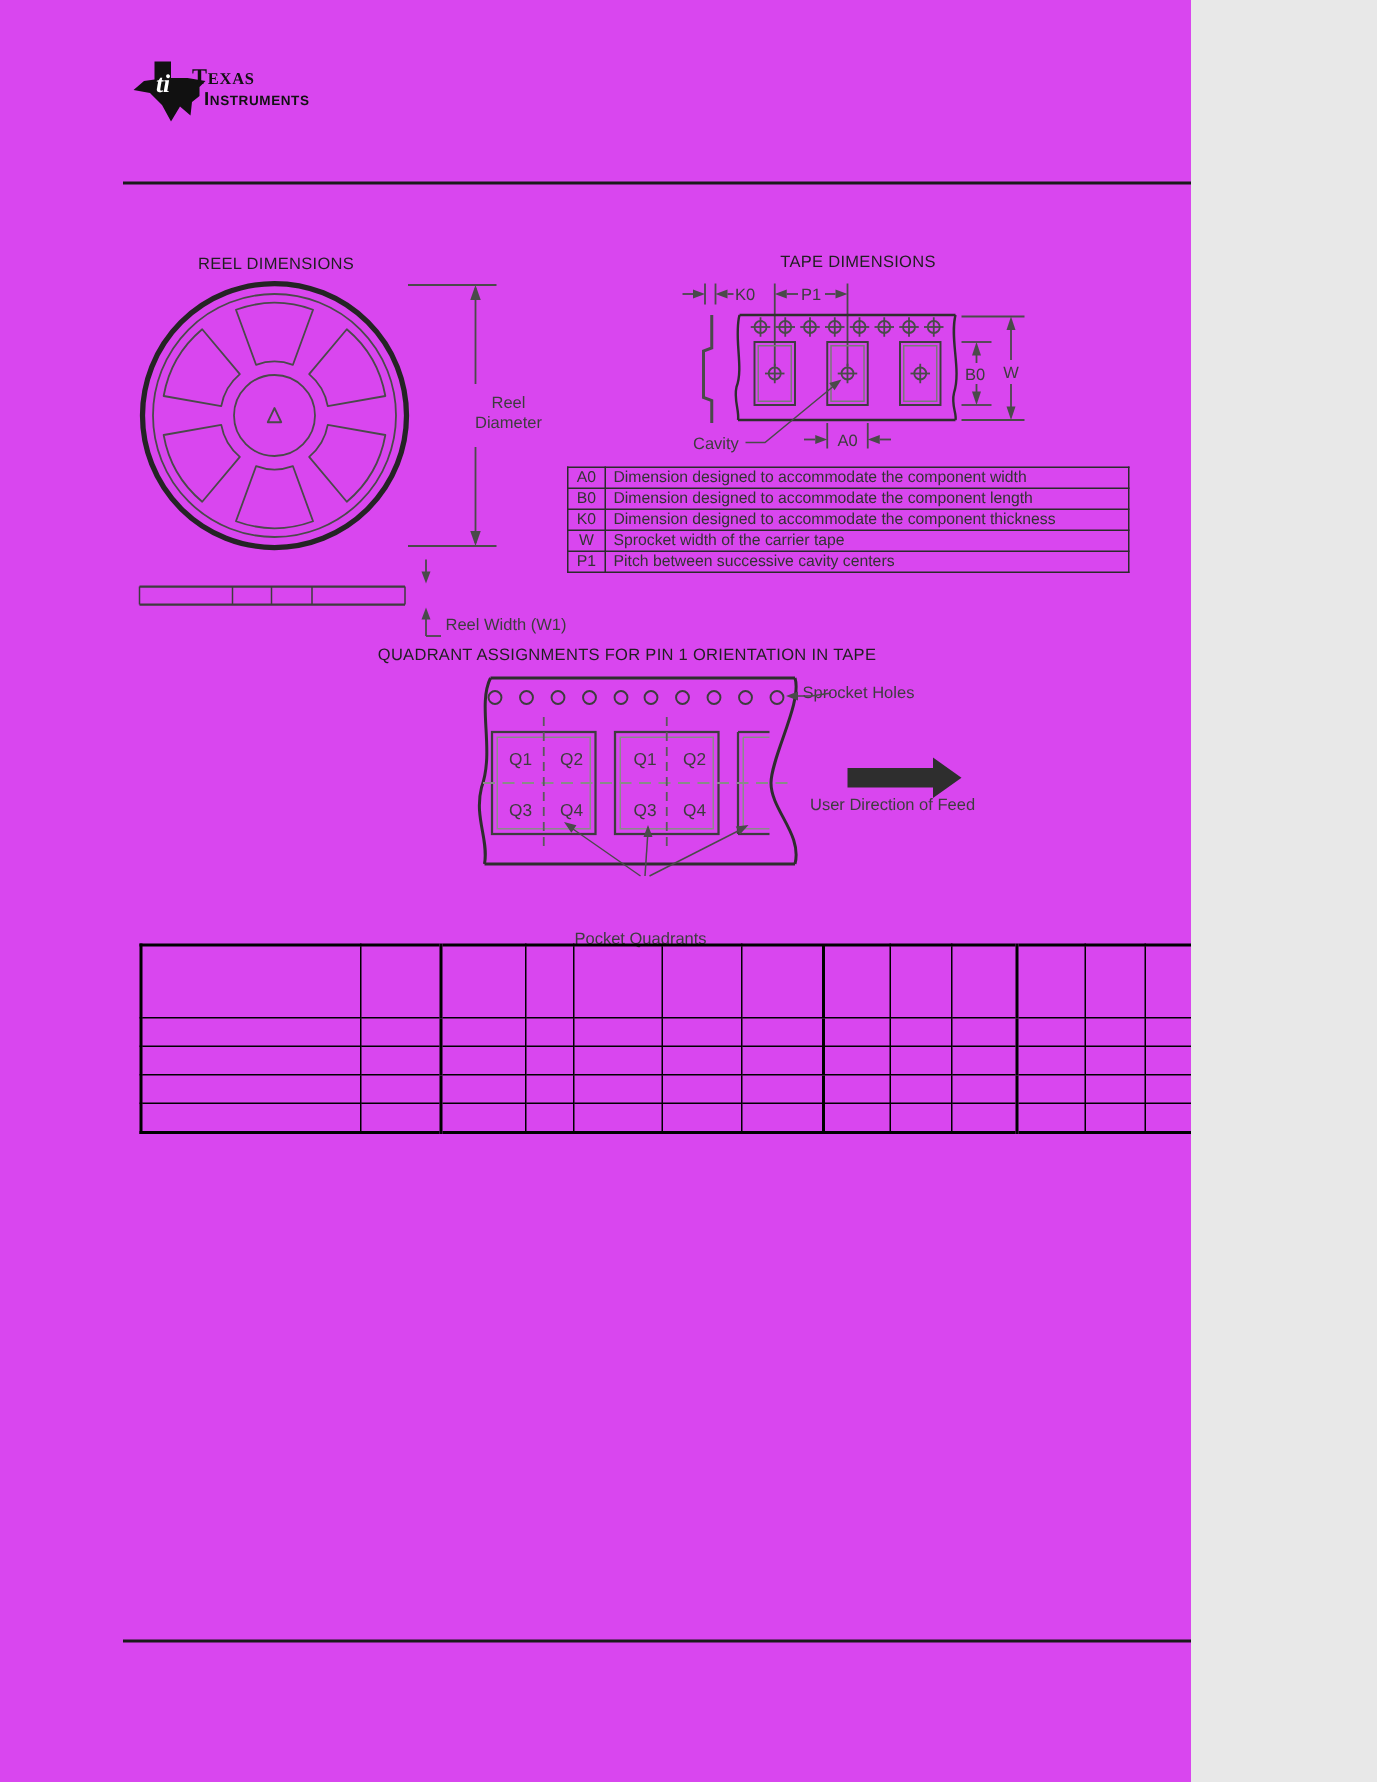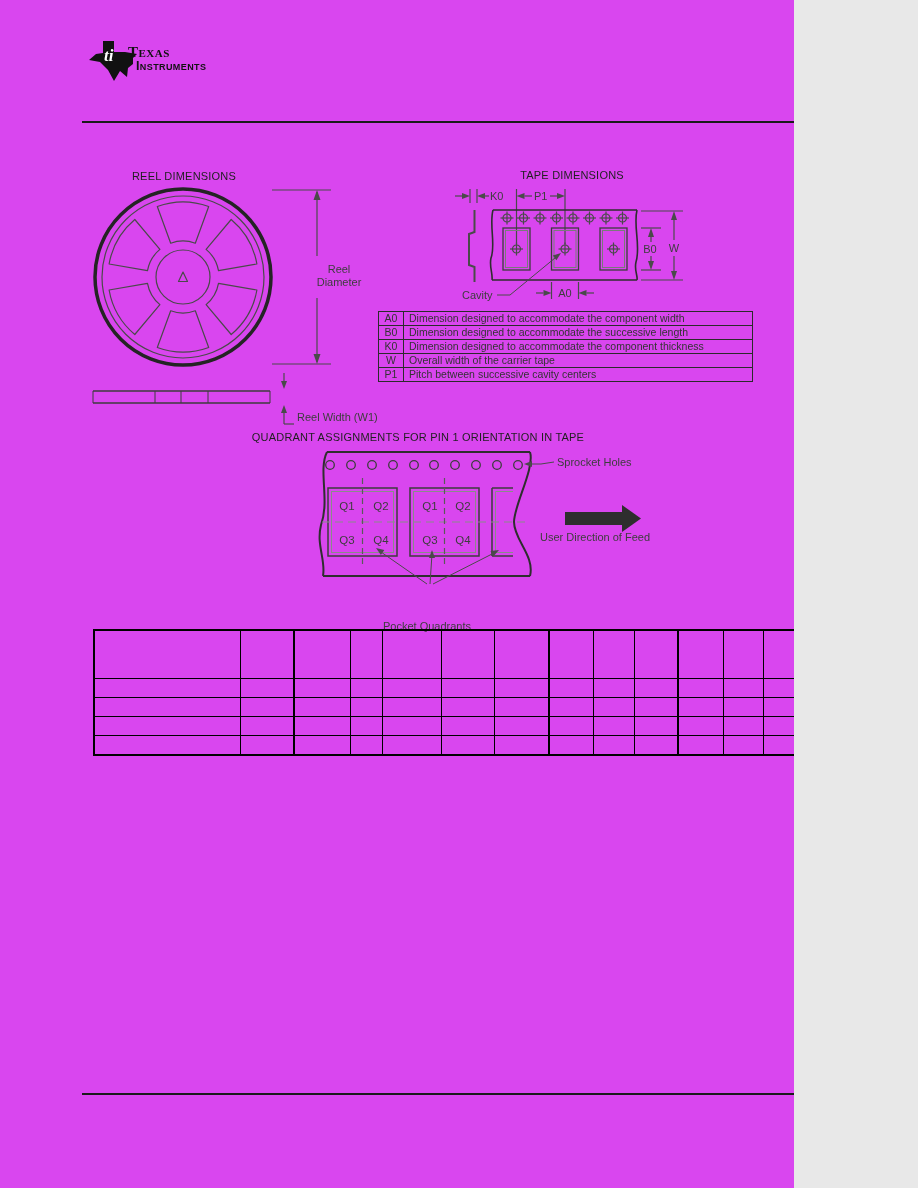--- a/index.html
+++ b/index.html
@@ -46,21 +46,21 @@
   <div class="rule" style="left:82px;top:121px;width:779px;"></div>
   <div class="rule" style="left:82px;top:1093px;width:779px;"></div>
 
   <div class="sec-title" style="left:128px;top:170px;width:112px;">REEL DIMENSIONS</div>
   <div class="lbl-wrap" style="left:288px;top:263px;width:58px;margin-left:22px;">Reel Diameter</div>
   <div class="lbl" style="left:297px;top:411px;">Reel Width (W1)</div>
 
   <div class="sec-title" style="left:512px;top:169px;width:120px;">TAPE DIMENSIONS</div>
 
   <div class="sec-title" style="left:238px;top:431px;width:360px;">QUADRANT ASSIGNMENTS FOR PIN 1 ORIENTATION IN TAPE</div>
-  <div class="lbl" style="left:557px;top:456px;">Sprocket Holes</div>
+  <div class="lbl" style="left:535px;top:456px;">Sprocket Holes</div>
   <div class="lbl" style="left:540px;top:531px;">User Direction of Feed</div>
   <div class="lbl" style="left:383px;top:620px;">Pocket Quadrants</div>
 
   <svg width="918" height="1188" viewBox="0 0 918 1188">
     <defs>
       <g id="xh" stroke="#4a4a4a" stroke-width="1.2" fill="none">
         <circle cx="0" cy="0" r="4"></circle>
         <line x1="-6.5" y1="0" x2="6.5" y2="0"></line>
         <line x1="0" y1="-6.5" x2="0" y2="6.5"></line>
       </g>
@@ -278,29 +278,29 @@
   </svg>
 
   <table class="dimtable">
     <tbody>
       <tr>
         <td class="code">A0</td>
         <td class="desc">Dimension designed to accommodate the component width</td>
       </tr>
       <tr>
         <td class="code">B0</td>
-        <td class="desc">Dimension designed to accommodate the successive length</td>
+        <td class="desc">Dimension designed to accommodate the component length</td>
       </tr>
       <tr>
         <td class="code">K0</td>
         <td class="desc">Dimension designed to accommodate the component thickness</td>
       </tr>
       <tr>
         <td class="code">W</td>
-        <td class="desc">Overall width of the carrier tape</td>
+        <td class="desc">Sprocket width of the carrier tape</td>
       </tr>
       <tr>
         <td class="code">P1</td>
         <td class="desc">Pitch between successive cavity centers</td>
       </tr>
     </tbody>
   </table>
 
   <table class="bigtable">
     <colgroup>

